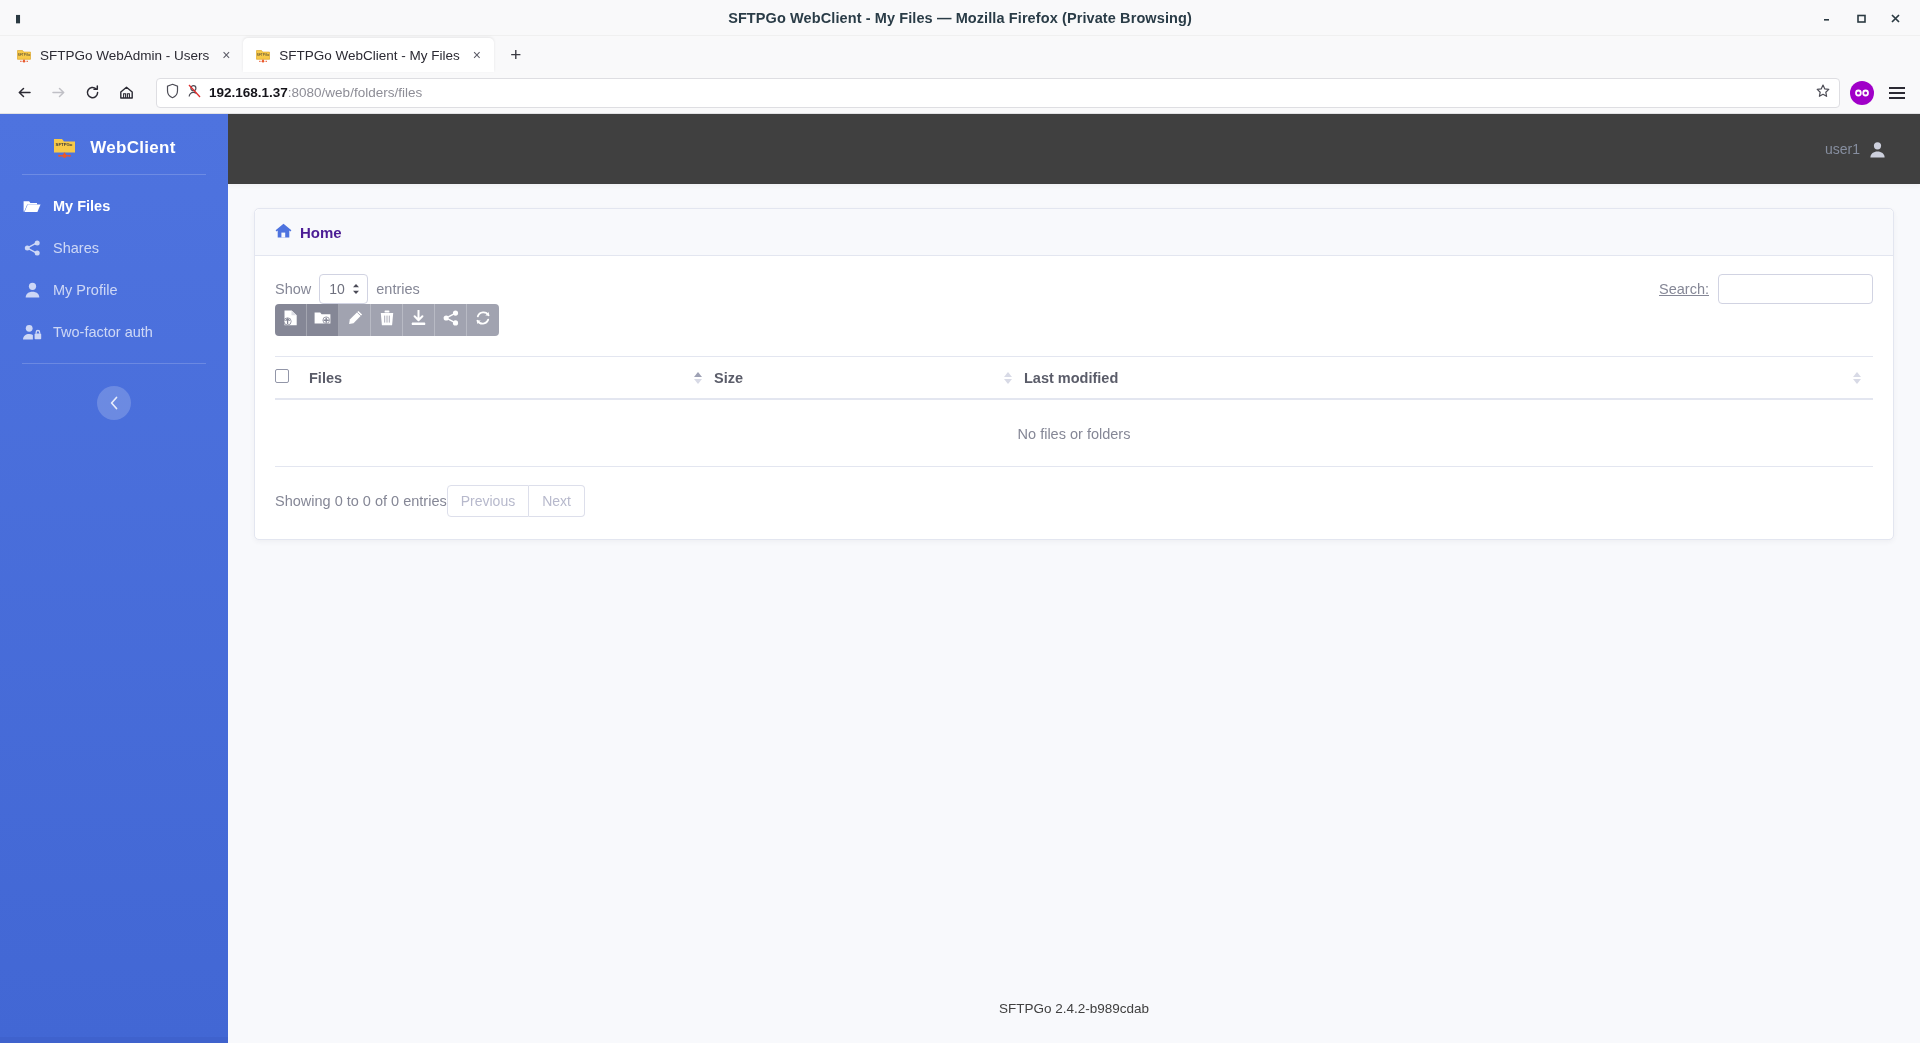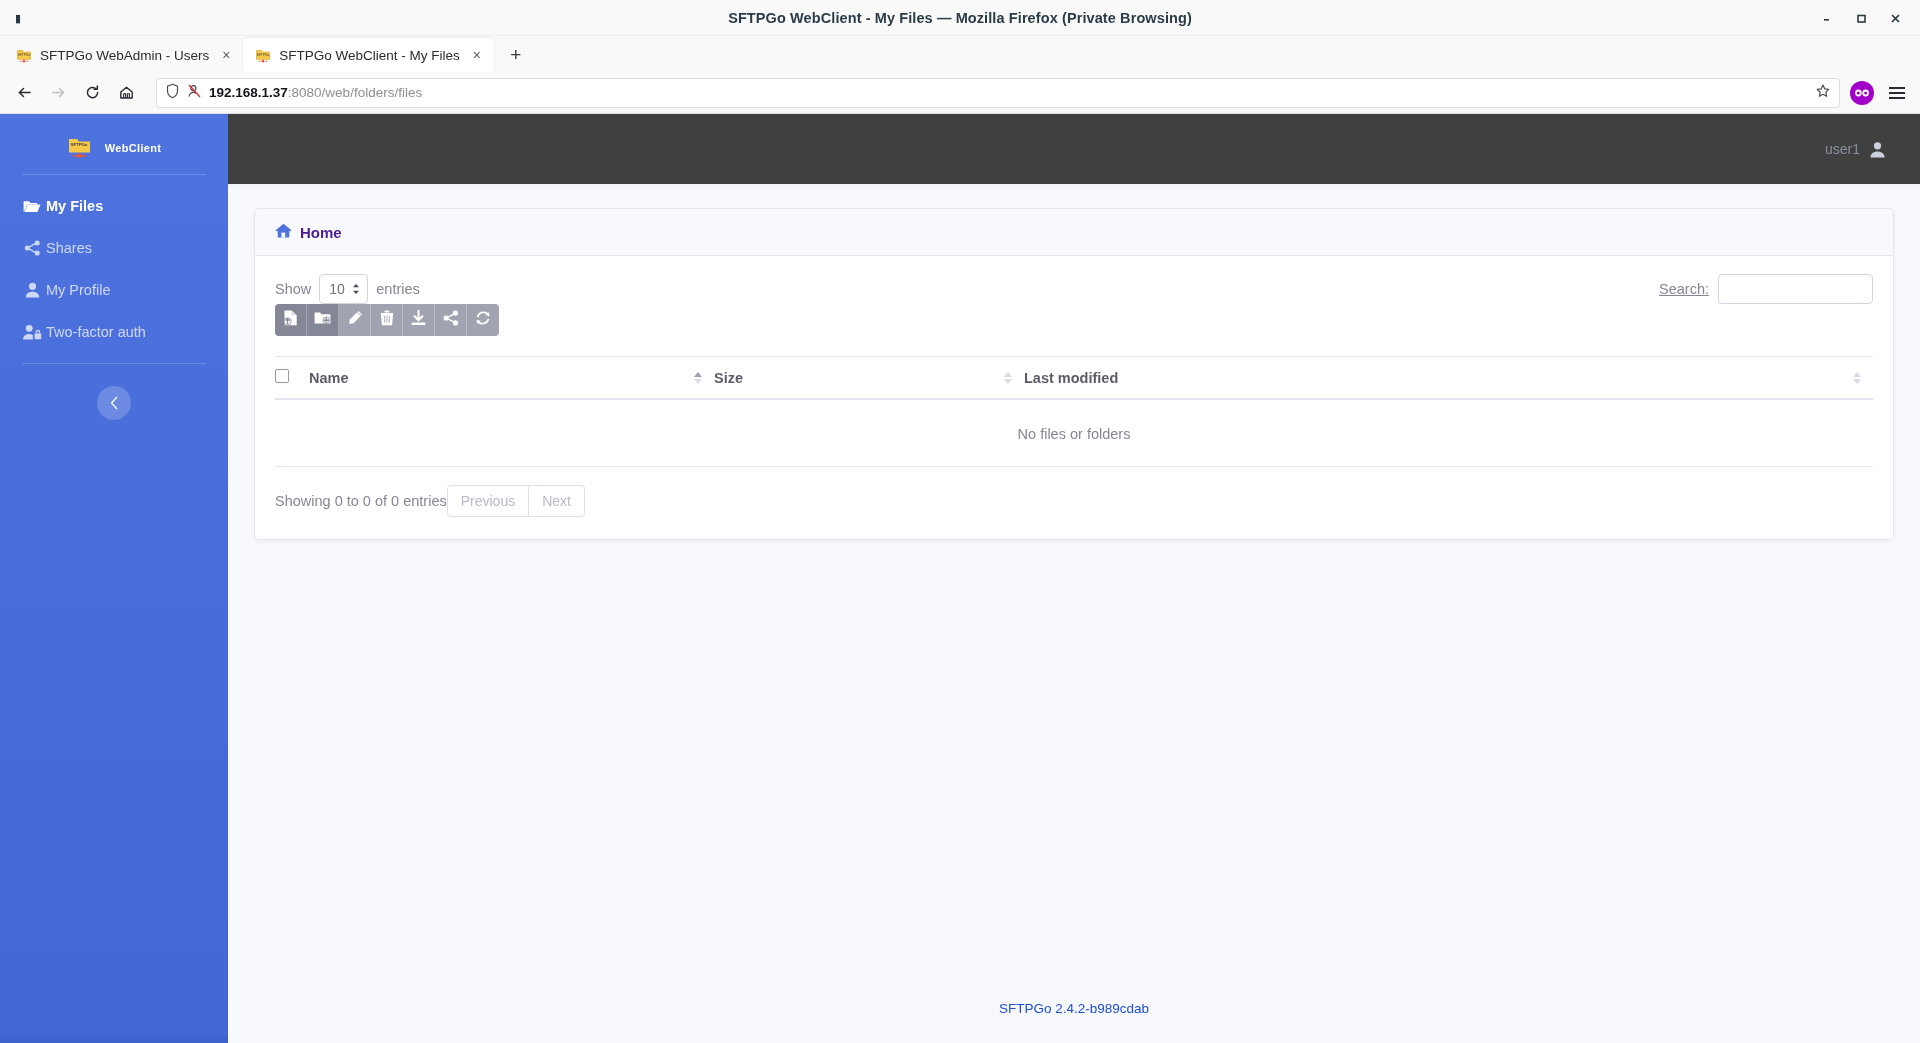--- a/index.html
+++ b/index.html
@@ -147,29 +147,29 @@
   }
   .brand {
     display: flex; align-items: center; justify-content: center;
     gap: 12px; padding: 6px 0 14px 0;
     text-decoration: none;
   }
   .brand-logo {
     width: 26px; height: 24px; position: relative; flex: none;
   }
   .brand-name {
-    color: #fff; font-size: 11px; font-weight: bold;
+    color: #fff; font-size: 17px; font-weight: bold;
     letter-spacing: 0.3px;
   }
   .brand-divider {
     height: 1px; background: rgba(255,255,255,0.18);
     margin: 0 22px 10px 22px;
   }
   .nav-item {
-    display: flex; align-items: center; gap: 4px;
+    display: flex; align-items: center; gap: 11px;
     padding: 13px 0 13px 22px;
     font-size: 14.5px;
     color: rgba(255,255,255,0.72);
     text-decoration: none;
   }
   .nav-item.active { color: #fff; font-weight: bold; }
   .nav-item .nav-ico {
     width: 20px; display: flex; align-items: center; justify-content: center;
     flex: none;
   }
@@ -332,21 +332,21 @@
     background: #fff;
   }
   .page-btn:first-child { border-radius: 4px 0 0 4px; }
   .page-btn:last-child { border-radius: 0 4px 4px 0; border-left: none; }
 
   .footer {
     flex: none; padding: 22px 0 26px 0;
     text-align: center;
     background: #f8f9fc;
   }
-  .footer span { font-size: 13.5px; color: #1d4ed8; }
+  .footer span { font-size: 13.5px; color: #404040; }
   .taskbar-sliver {
     position: absolute; left: 0; bottom: 0; width: 228px; height: 6px;
     background: #3f62cd;
   }
 </style>
 </head>
 <body>
 
 <div id="window">
 
@@ -660,21 +660,21 @@
               </div>
             </div>
 
             <table class="files">
               <thead>
                 <tr>
                   <th class="col-check">
                     <span class="checkbox-sq"></span>
                   </th>
                   <th class="col-name">
-                    <span>Name</span>
+                    <span>Files</span>
                     <span class="sort-ind asc">
                         <i class="up"></i>
                         <i class="down"></i>
                       </span>
                   </th>
                   <th class="col-size">
                     <span>Size</span>
                     <span class="sort-ind">
                         <i class="up"></i>
                         <i class="down"></i>

